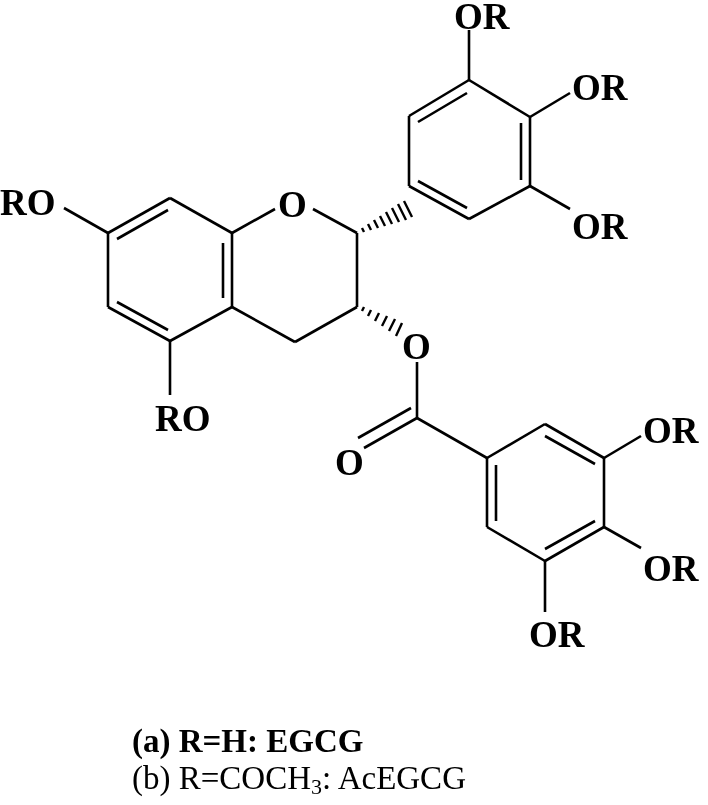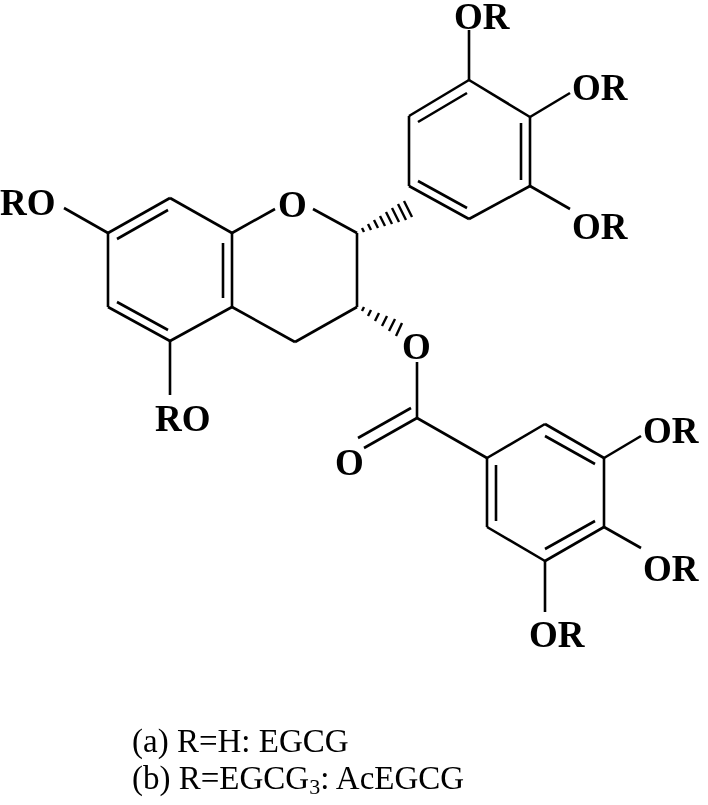--- a/index.html
+++ b/index.html
@@ -111,18 +111,18 @@
     <text class="atom" x="335" y="475">O</text>
     <text class="atom" x="454" y="29">OR</text>
     <text class="atom" x="572" y="100">OR</text>
     <text class="atom" x="572" y="239">OR</text>
     <text class="atom" x="643" y="443">OR</text>
     <text class="atom" x="643" y="581">OR</text>
     <text class="atom" x="529" y="647">OR</text>
   </svg>
 </div>
 
-<div class="caption" style="top: 725px;">
+<div class="caption" style="top: 725px; font-weight: bold;">
   <span>(a) R=H: </span><span>EGCG</span>
 </div>
 <div class="caption" style="top: 762px;">
-  <span>(b) R=EGCG</span><sub>3</sub><span>: </span><span>AcEGCG</span>
+  <span>(b) R=COCH</span><sub>3</sub><span>: </span><span>AcEGCG</span>
 </div>
 
 </body></html>

